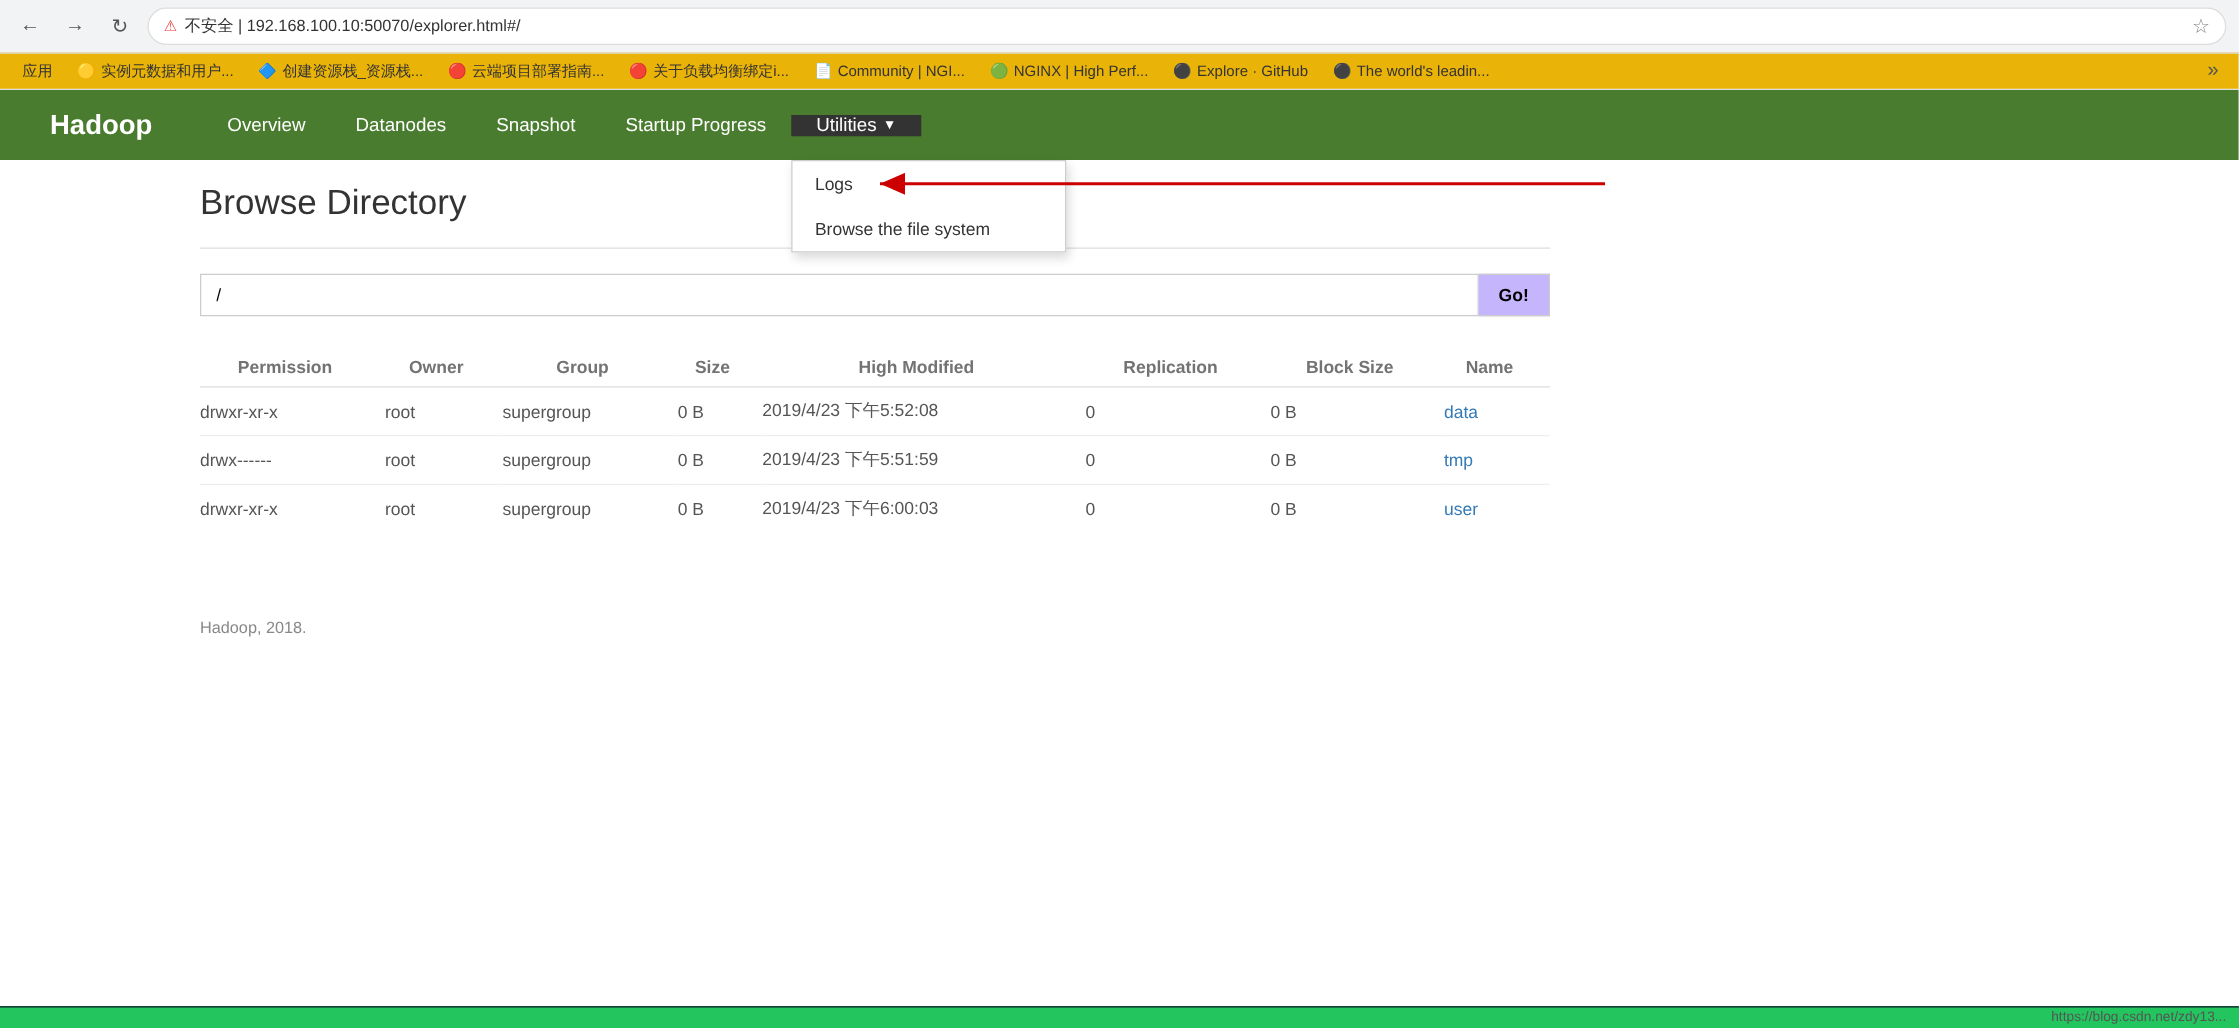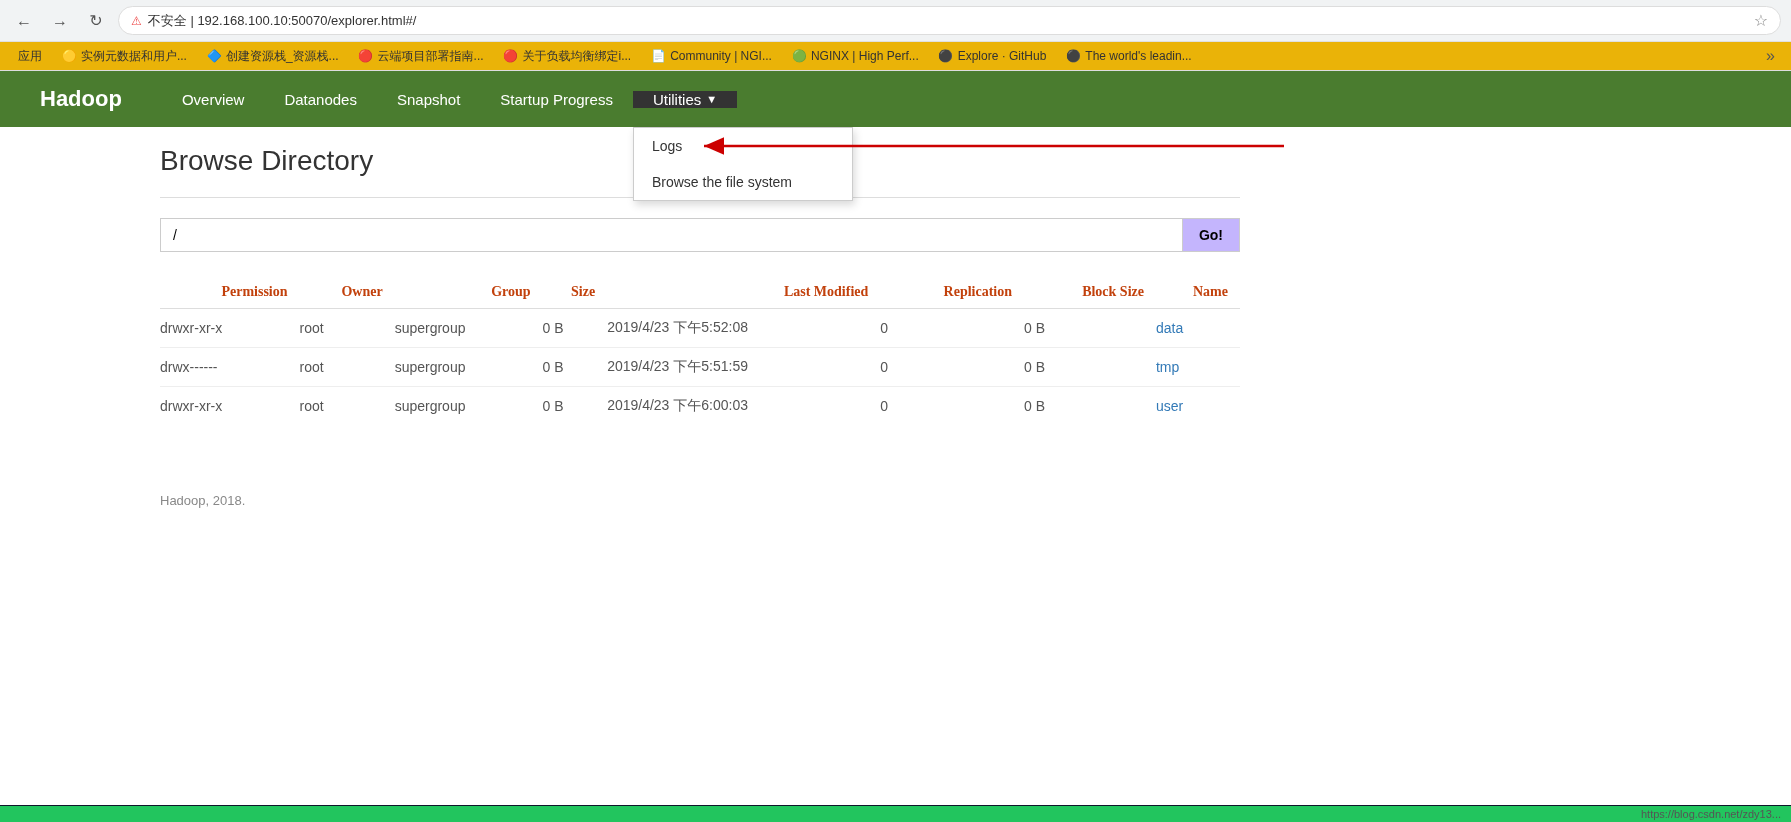--- a/index.html
+++ b/index.html
@@ -170,26 +170,25 @@
       font-weight: bold;
     }
 
     
     .file-table {
       width: 100%;
       border-collapse: collapse;
       font-size: 14px;
     }
     .file-table th {
-      text-align: right;
+      text-align: center;
       padding: 8px 12px 8px 0;
       font-weight: bold;
       border-bottom: 1px solid #ddd;
-      color: #c2410c;
-      font-family: Liberation Serif, serif;
+      color: #737373;
     }
     .file-table td {
       padding: 10px 12px 10px 0;
       border-bottom: 1px solid #eee;
       color: #555;
     }
     .file-table tr:last-child td {
       border-bottom: none;
     }
     .file-link {
@@ -317,21 +316,21 @@
     <button class="go-btn">Go!</button>
   </div>
 
   <table class="file-table">
     <thead>
       <tr>
         <th>Permission</th>
         <th>Owner</th>
         <th>Group</th>
         <th>Size</th>
-        <th>Last Modified</th>
+        <th>High Modified</th>
         <th>Replication</th>
         <th>Block Size</th>
         <th>Name</th>
       </tr>
     </thead>
     <tbody id="table-body">
     <tr>
     <td>drwxr-xr-x</td>
     <td>root</td>
     <td>supergroup</td>

